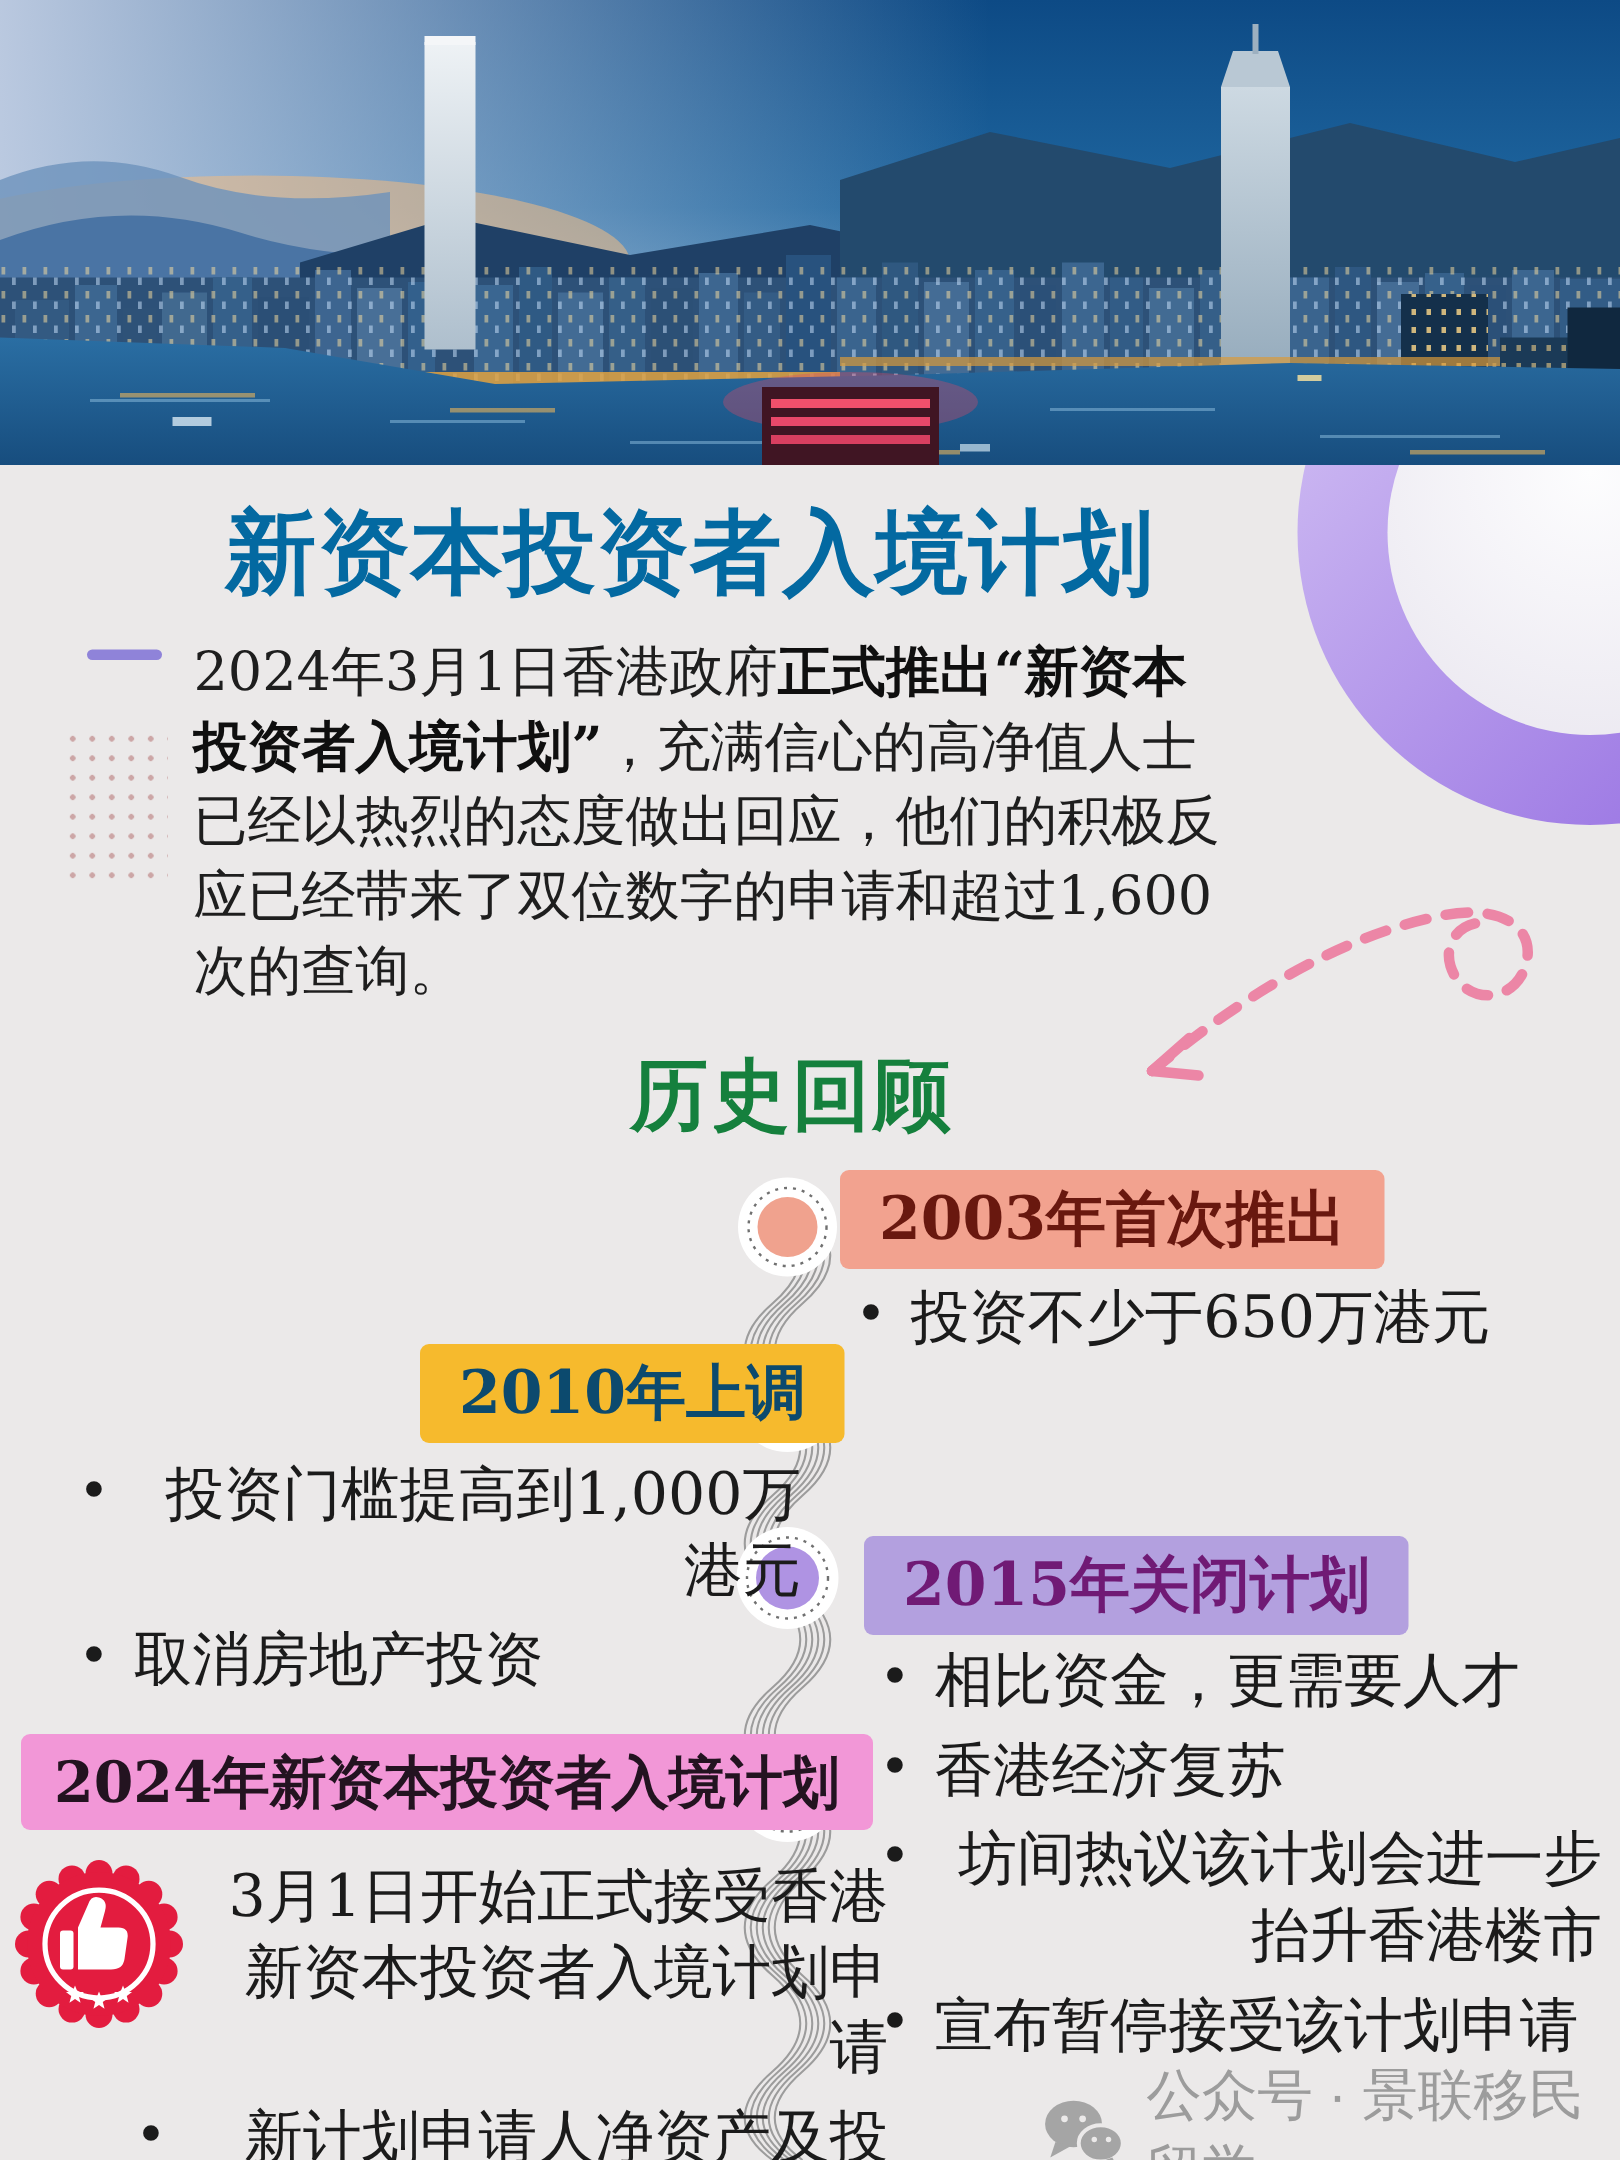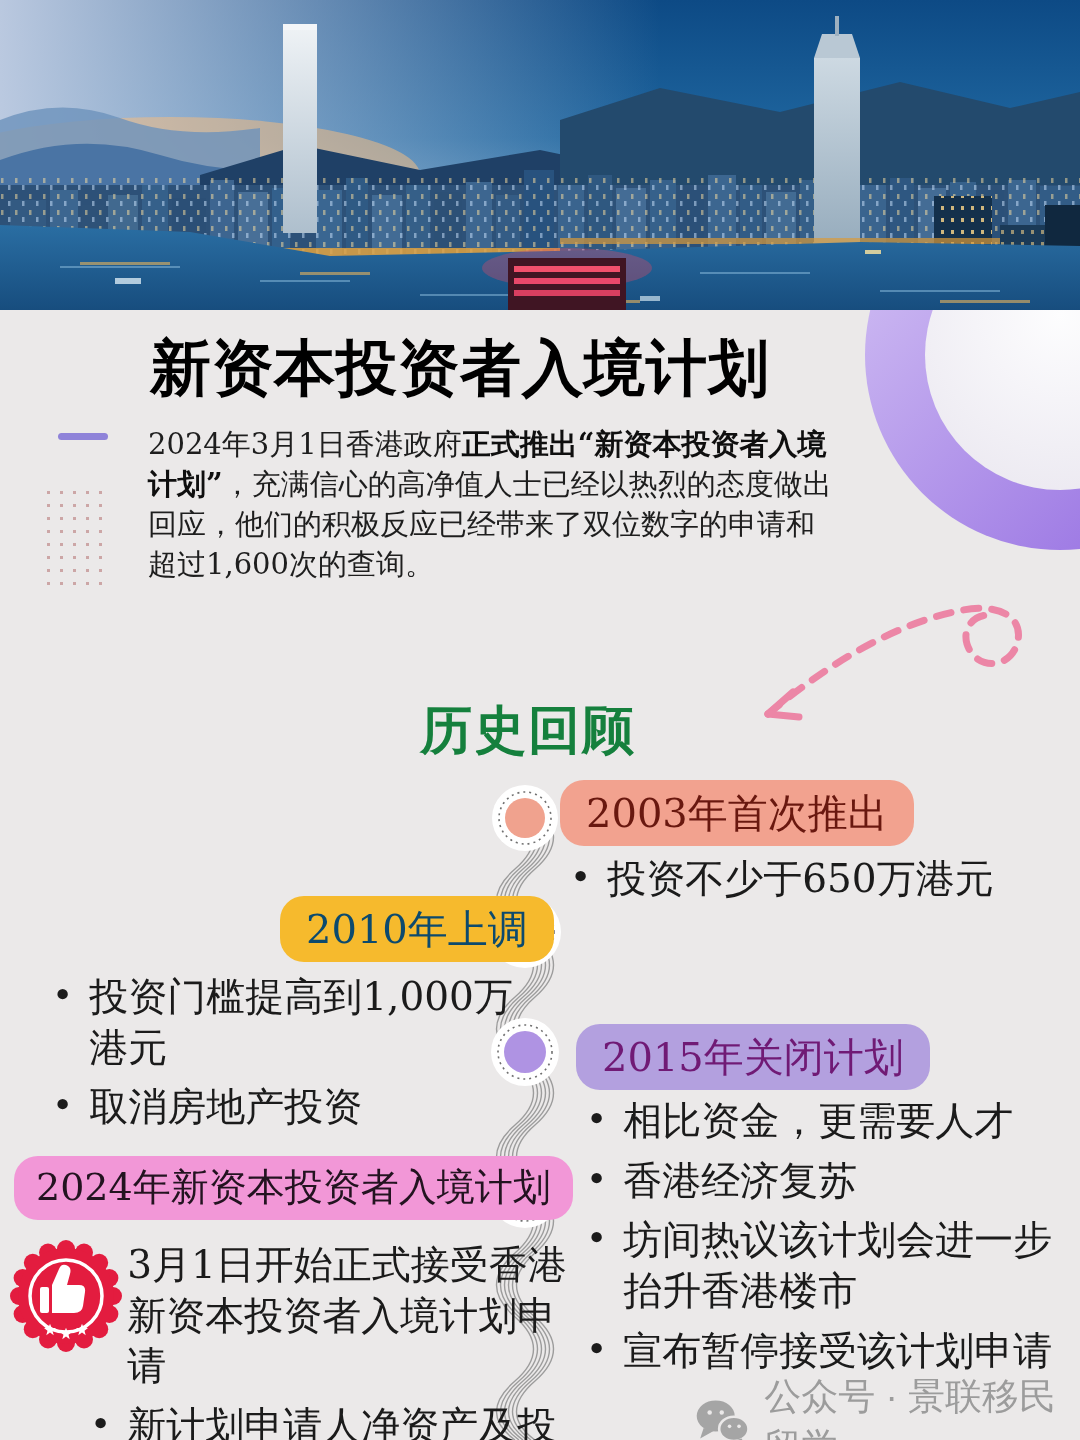--- a/index.html
+++ b/index.html
@@ -8,36 +8,36 @@
     background:#EBE9E9;overflow:hidden;
     font-family:"DejaVu Serif","Liberation Serif",serif;
   }
   .abs{position:absolute;}
   
   .photo{left:0;top:0;width:1080px;height:310px;}
   
   .ring{left:760px;top:310px;width:320px;height:250px;pointer-events:none;}
   
   .title{left:100px;top:328px;width:720px;text-align:center;
-    font-size:61px;font-weight:700;color:#000000;letter-spacing:1px;white-space:nowrap;}
+    font-size:61px;font-weight:700;color:#0369a1;letter-spacing:1px;white-space:nowrap;}
   .dash{left:58px;top:433px;width:50px;height:7px;background:#8F83D9;border-radius:4px;}
   .dotgrid{left:42px;top:486px;width:70px;height:106px;
     background-image:radial-gradient(#C28F8F 1.7px,rgba(0,0,0,0) 2px);
     background-size:13px 13px;opacity:.75;}
-  .intro{left:148px;top:424px;width:694px;font-size:29px;line-height:1.38;color:#1E1E1E;}
+  .intro{left:129px;top:424px;width:694px;font-size:36px;line-height:1.38;color:#1E1E1E;}
   .intro b{font-weight:700;color:#0f0f0f;}
   
   .heading{left:420px;top:696px;font-size:52px;font-weight:700;color:#15803d;letter-spacing:2px;}
   .arrow{left:695px;top:570px;width:330px;height:170px;}
   
   .tline{left:450px;top:775px;width:150px;height:665px;}
-  .badge{position:absolute;font-weight:400;border-radius:24px;white-space:nowrap;
+  .badge{position:absolute;font-weight:700;border-radius:6px;white-space:nowrap;
     padding:10px 26px;font-size:40px;line-height:1.15;}
   .badge.b2024{font-size:38px;padding:10px 22px;}
-  .bullets{position:absolute;font-size:39px;line-height:1.3;color:#1B1B1B;}
+  .bullets{position:absolute;font-size:39px;line-height:1.3;color:#1B1B1B;text-align:right;}
   .bullets .item{display:flex;margin-bottom:9px;}
   .bullets .item::before{content:"•";margin-right:16px;flex:none;font-size:36px;}
   
   .stamp{left:8px;top:1238px;width:116px;height:116px;}
   .watermark{left:695px;top:1372px;display:flex;align-items:center;gap:14px;
     font-family:"Liberation Sans","DejaVu Sans",sans-serif;
     font-size:37px;color:#9C9C9C;}
 </style>
 </head>
 <body>

